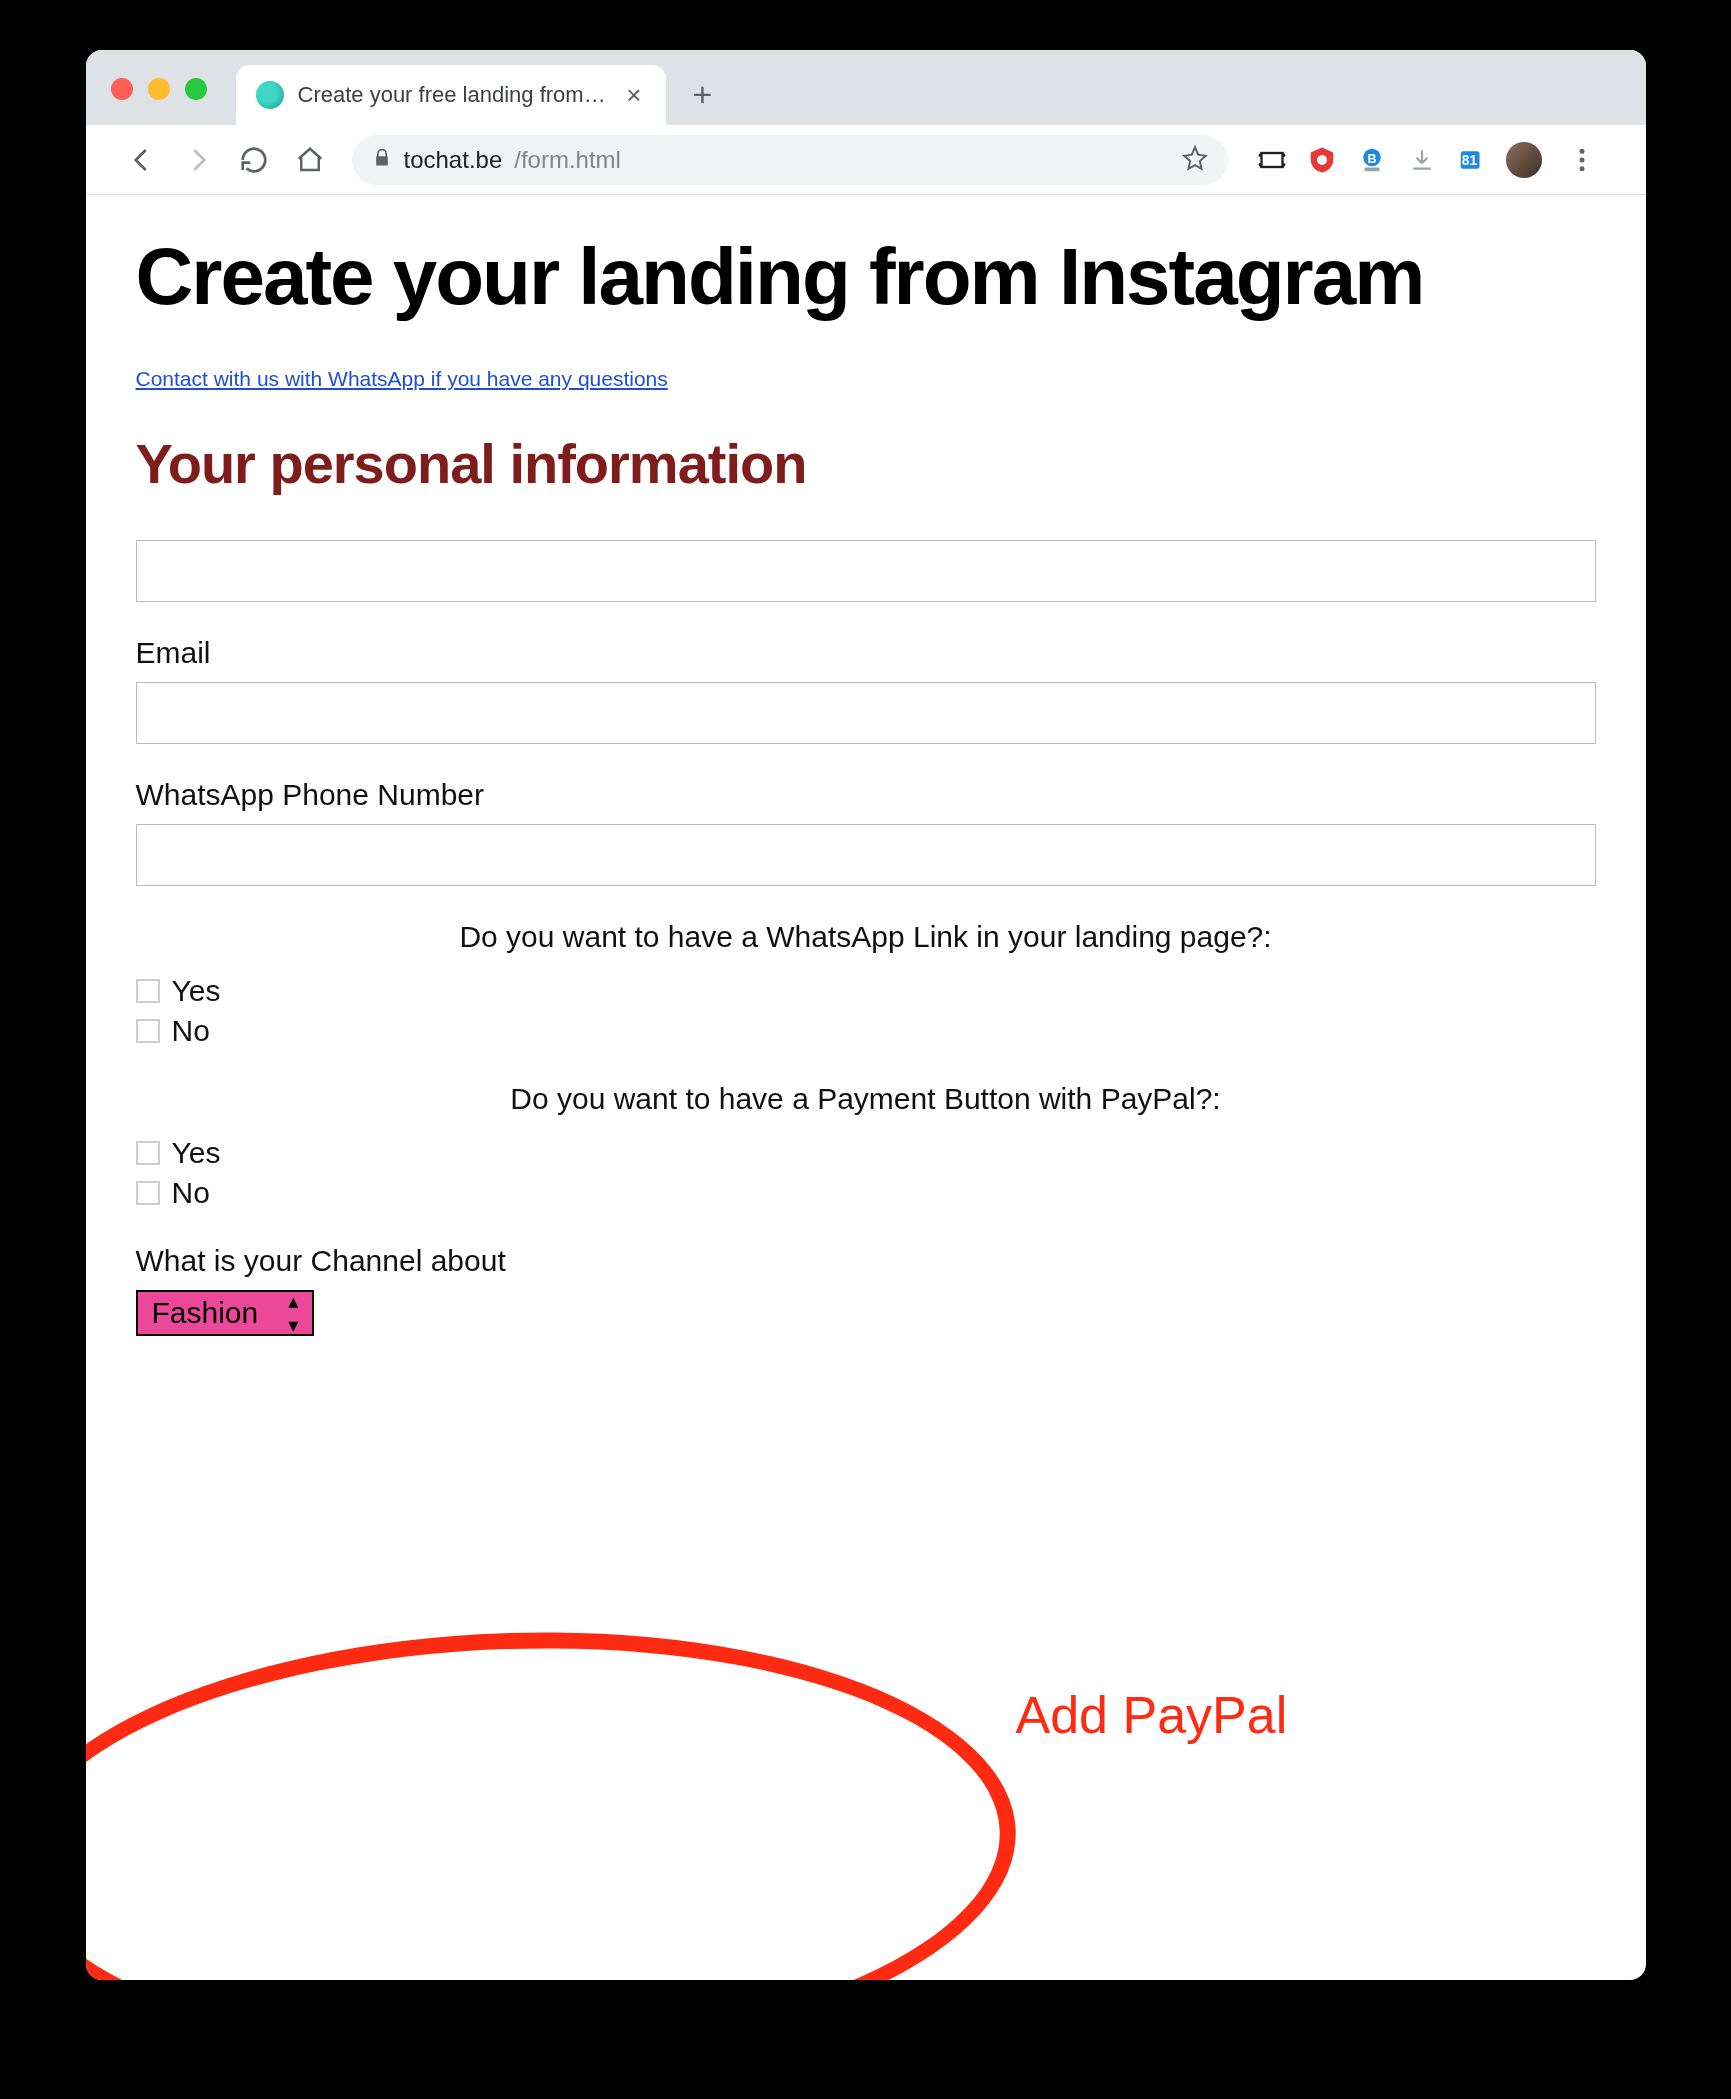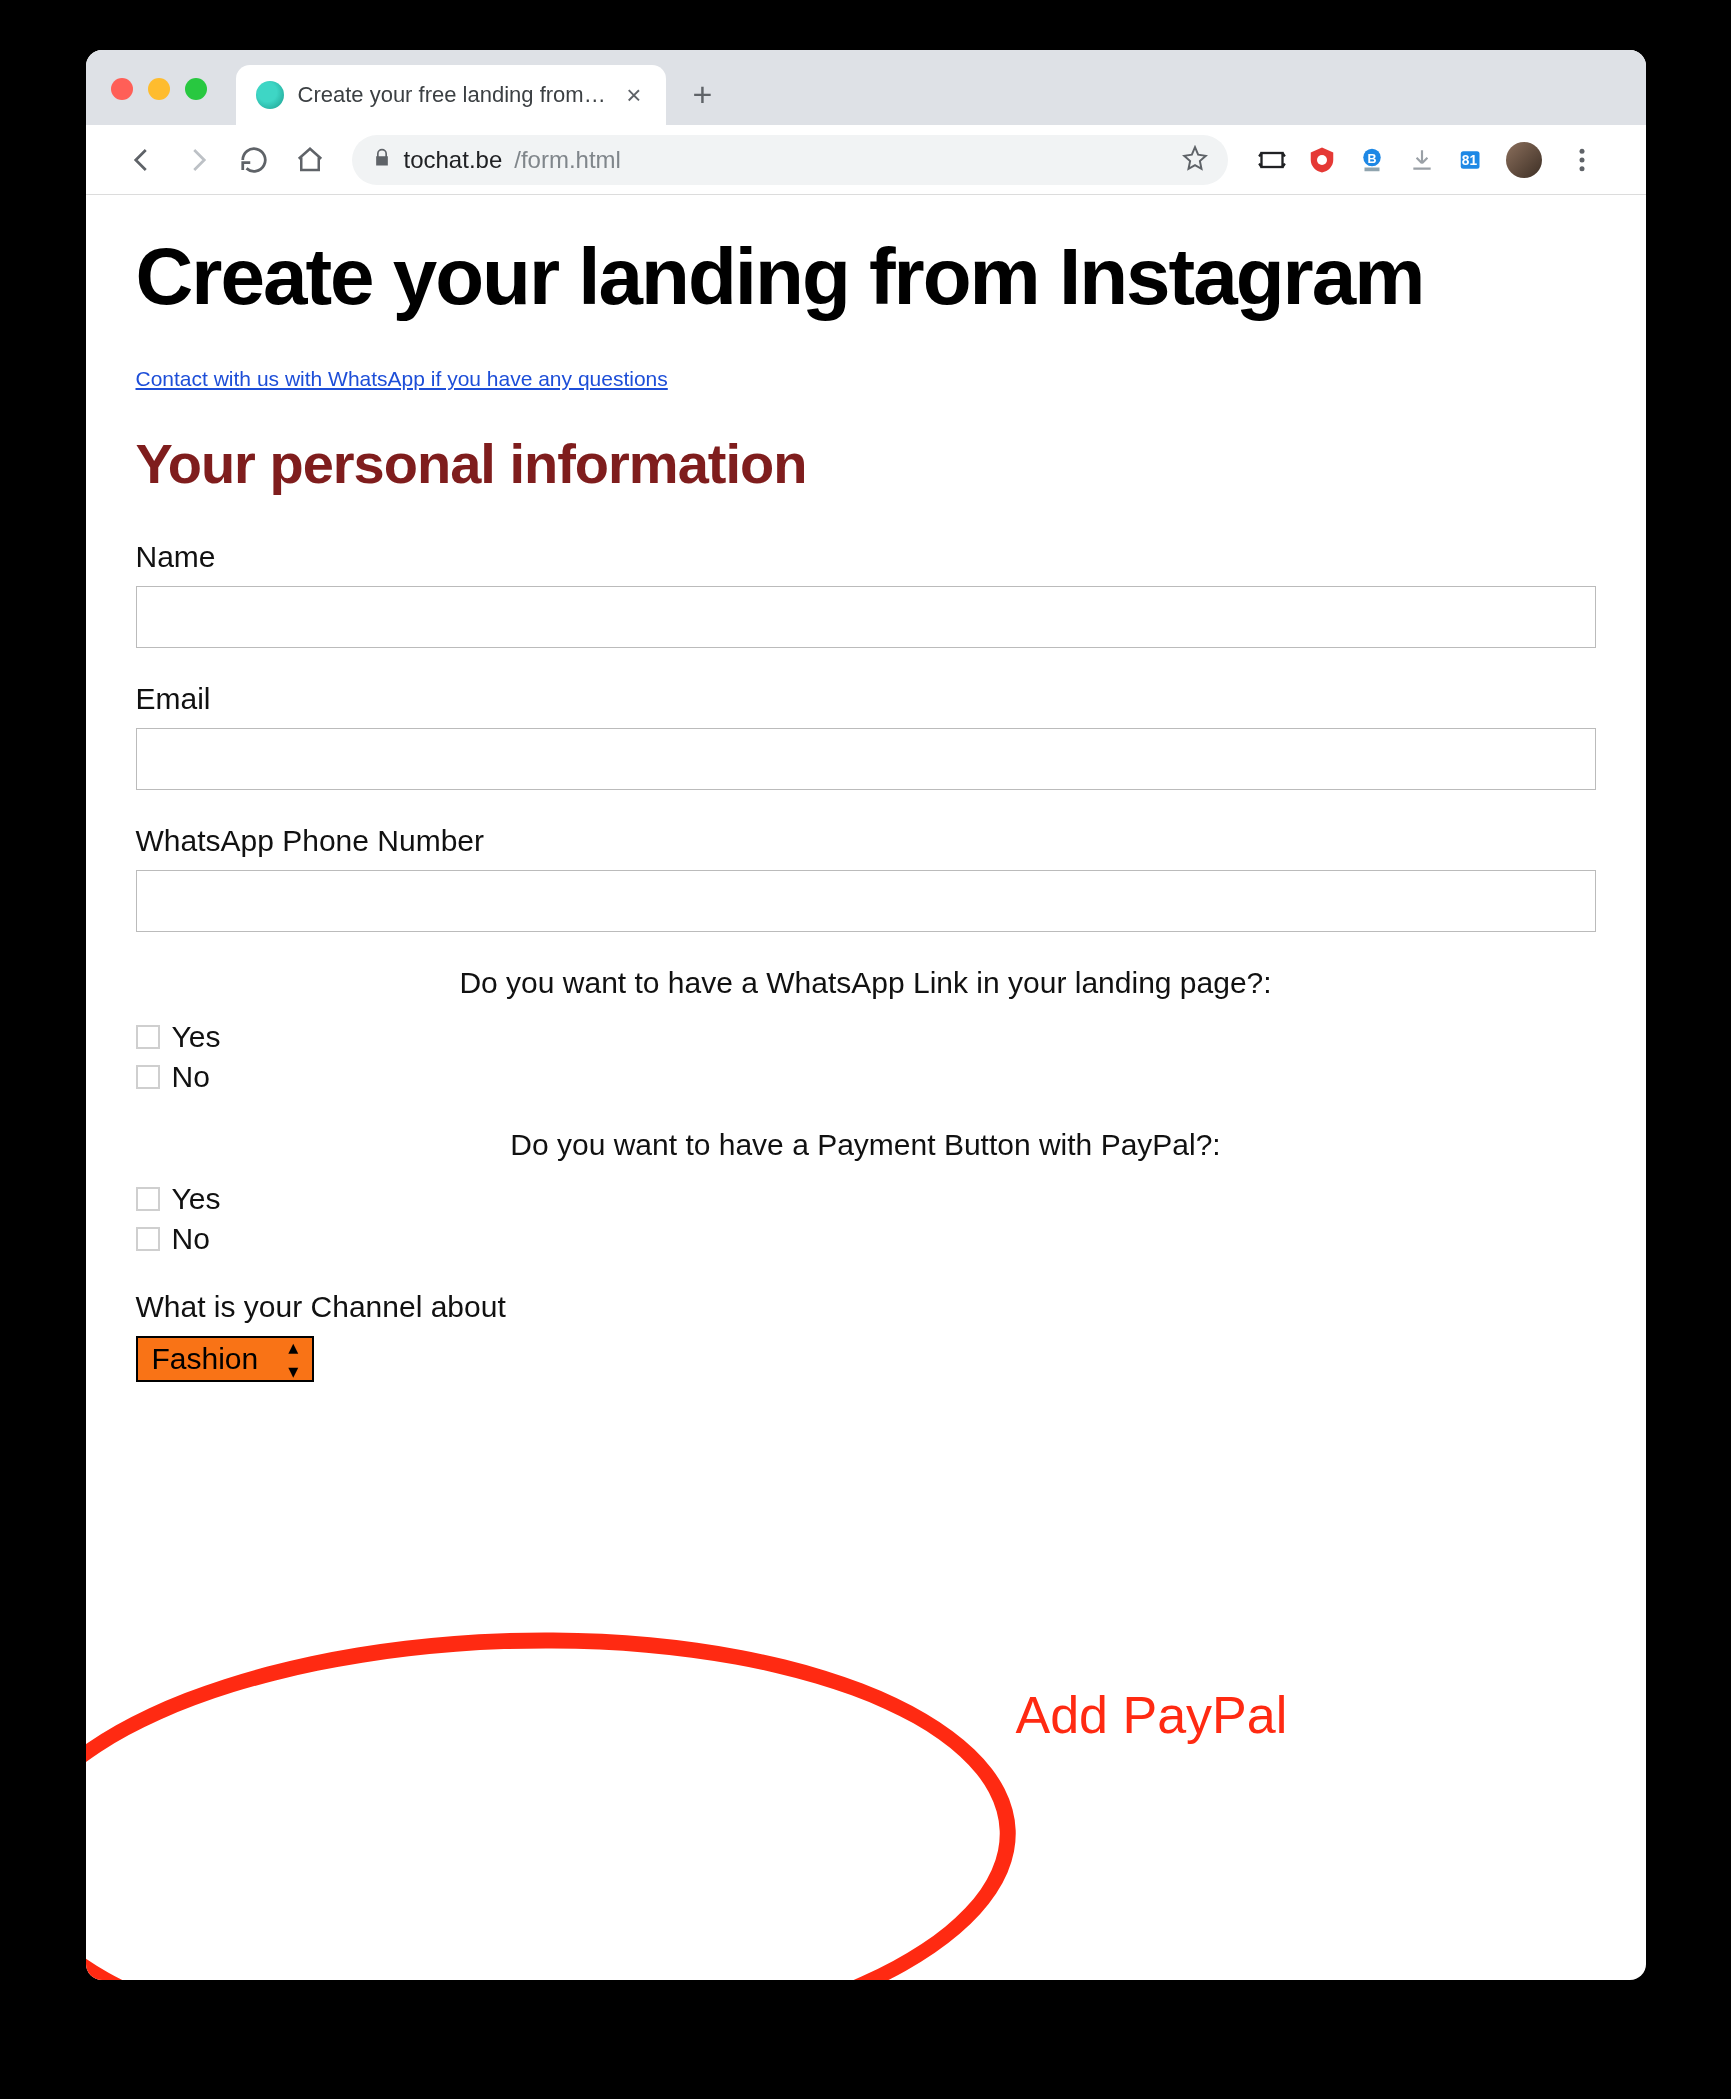--- a/index.html
+++ b/index.html
@@ -110,21 +110,21 @@
     .text-input {
       width:100%; height: 62px; border:1px solid #bbb; background:#fff; font-size: 26px; padding: 0 14px;
     }
     .question { font-size: 30px; color:#111; margin-bottom: 20px; text-align: center; }
     .check-row { display:flex; align-items:center; gap:12px; margin-bottom: 6px; }
     .chk {
       width:24px; height:24px; border:2px solid #cfcfcf; background:#fff; display:inline-block;
     }
     .chk-label { font-size: 30px; color:#111; }
     .select-box {
-      border: 2px solid #000; background:#f97316; height:46px; display:inline-flex; align-items:center; padding: 16px 14px; gap: 30px; font-size:30px;
+      border: 2px solid #000; background:#ec4899; height:46px; display:inline-flex; align-items:center; padding: 16px 14px; gap: 30px; font-size:30px;
     }
     .select-arrow { font-size: 20px; }
     .annotation-ellipse {
       position:absolute; border: 16px solid #ff2a12; border-radius: 50%;
       width: 1010px; height: 430px; left: -80px; top: 1438px; pointer-events:none;
       transform: rotate(-2deg);
     }
     .annotation-text {
       position:absolute; color:#ff2a12; font-weight:400; font-size:52px; left: 930px; top: 1490px; pointer-events:none;
     }
@@ -226,21 +226,20 @@
   </div>
 
   <div class="content">
     <h1 class="page-title">Create your landing from Instagram</h1>
 
     <a class="contact-link">Contact with us with WhatsApp if you have any questions</a>
 
     <h2 class="section-title">Your personal information</h2>
 
     <div class="form-group">
-      <label class="form-label">Name</label>
       <input class="text-input" type="text" style="">
     </div>
 
     <div class="form-group">
       <label class="form-label">Email</label>
       <input class="text-input" type="text" style="">
     </div>
 
     <div class="form-group">
       <label class="form-label">WhatsApp Phone Number</label>

